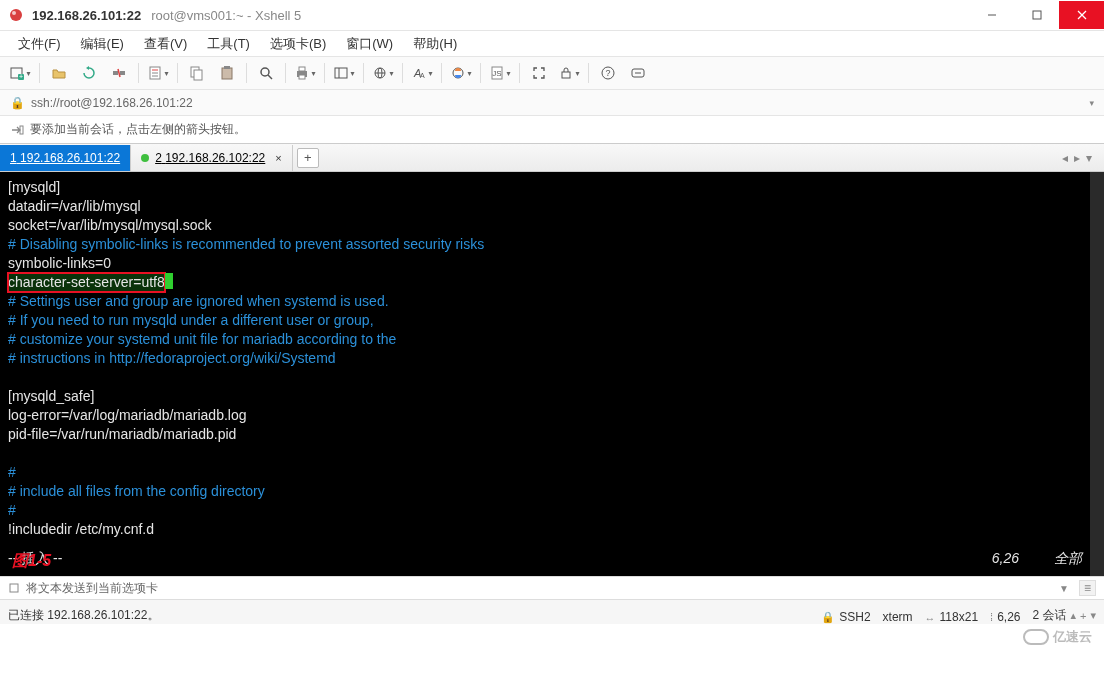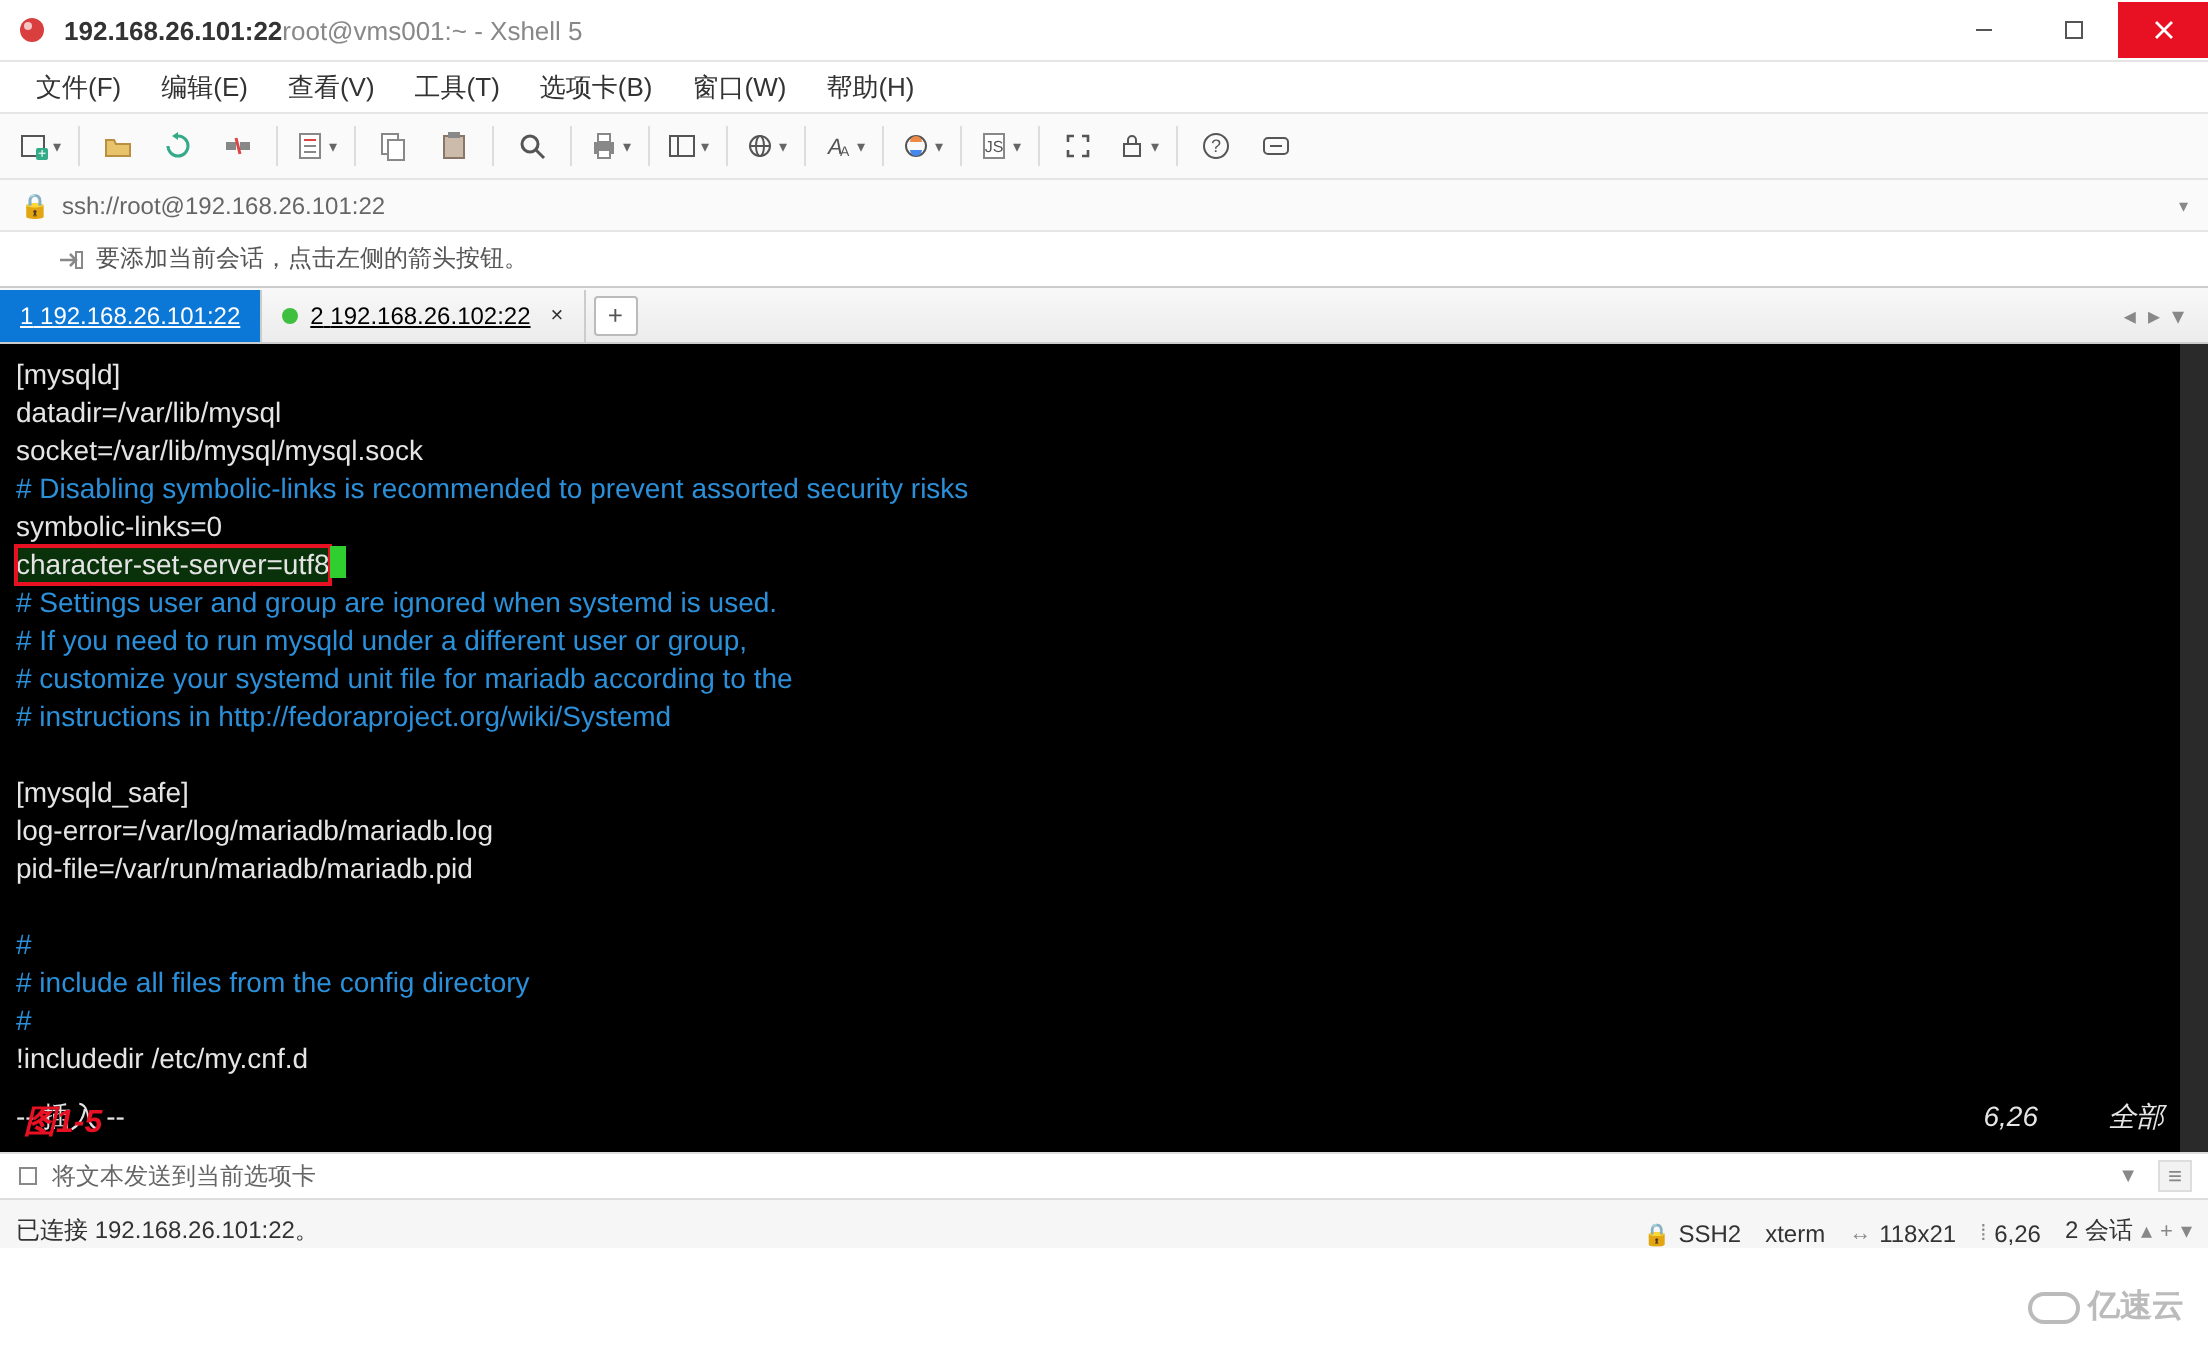--- a/index.html
+++ b/index.html
@@ -1,39 +1,39 @@
 <!DOCTYPE html>
 <html><head>
 <meta charset="utf-8">
 <style>
 * { margin: 0; padding: 0; box-sizing: border-box; font-family: "Microsoft YaHei", "Segoe UI", sans-serif; }
 body { background: #fff; font-size: 12px; width: 1104px; height: 678px; overflow: hidden; position: relative; }
 
 .titlebar { height: 30px; display: flex; align-items: center; padding: 0 0 0 8px; background: #fff; }
 .titlebar .app-icon { width: 16px; height: 16px; margin-right: 8px; }
 .titlebar .title-main { font-weight: bold; color: #333; font-size: 13px; }
-.titlebar .title-sub { color: #888; font-size: 13px; }
+.titlebar .title-sub { color: #888; font-size: 13px; margin-left: 10px; }
 .titlebar .spacer { flex: 1; }
 .win-btn { width: 45px; height: 28px; display: flex; align-items: center; justify-content: center; color: #555; }
 .win-btn.close { background: #e81123; color: #fff; }
 
 .menubar { height: 26px; display: flex; align-items: center; padding: 0 10px; border-top: 1px solid #e5e5e5; gap: 4px; }
 .menubar .menu-item { padding: 3px 8px; color: #333; font-size: 13px; }
 
 .toolbar { height: 34px; display: flex; align-items: center; padding: 0 6px; border-top: 1px solid #e5e5e5; border-bottom: 1px solid #e5e5e5; background: #fafafa; gap: 2px; }
 .tool-btn { width: 28px; height: 26px; display: flex; align-items: center; justify-content: center; color: #555; position: relative; }
 .tool-btn .drop { font-size: 8px; margin-left: 1px; color: #666; }
 .tool-sep { width: 1px; height: 20px; background: #ddd; margin: 0 3px; }
 
 .addressbar { height: 26px; display: flex; align-items: center; padding: 0 10px; border-bottom: 1px solid #e5e5e5; background: #fafafa; gap: 6px; }
 .addressbar .lock { color: #888; }
 .addressbar .addr { color: #666; }
 .addr-chev { font-size: 9px; margin-left: auto; color: #888; }
 
-.hintbar { height: 28px; display: flex; align-items: center; padding: 0 28px; border-bottom: 1px solid #ccc; background: #fff; gap: 6px; color: #555; }
+.hintbar { height: 28px; display: flex; align-items: center; padding: 0 10px; border-bottom: 1px solid #ccc; background: #fff; gap: 6px; color: #555; }
 
 .tabbar { height: 28px; display: flex; align-items: center; padding: 0 6px 0 0; background: linear-gradient(#f8f8f8,#ececec); border-bottom: 1px solid #ccc; position: relative; }
 .tab { height: 26px; display: flex; align-items: center; padding: 0 10px; gap: 6px; border-right: 1px solid #ccc; font-size: 12px; }
 .tab.active { background: #0b77d7; color: #fff; flex-direction: column; }
 .tab .dot { width: 8px; height: 8px; border-radius: 50%; background: #3fbf3f; }
 .tab .lbl { text-decoration: underline; }
 .tab .tab-close { font-size: 11px; opacity: 0.8; margin-left: 4px; }
 .tab-add { width: 22px; height: 20px; border: 1px solid #bbb; background: #fff; display: flex; align-items: center; justify-content: center; margin-left: 4px; font-size: 13px; color: #555; border-radius: 2px; }
 .tab-right { margin-left: auto; display: flex; align-items: center; gap: 6px; padding-right: 6px; color: #888; }
 
@@ -50,21 +50,21 @@
 
 .inputbar { height: 24px; display: flex; align-items: center; padding: 0 8px; border-top: 1px solid #ddd; border-bottom: 1px solid #ddd; background: #fff; color: #666; gap: 6px; position: relative; }
 .inputbar .chev { margin-left: auto; color: #888; font-size: 10px; }
 .inputbar .menu-dots { color: #888; padding: 0 4px; background: #f2f2f2; border: 1px solid #ddd; margin-left: 4px; }
 
 .statusbar { height: 24px; display: flex; align-items: flex-end; padding: 0 8px; background: #f6f6f6; font-size: 12px; color: #333; gap: 12px; }
 .statusbar .spacer { flex: 1; }
 .statusbar .seg { display: flex; align-items: center; gap: 4px; }
 .statusbar .ico { color: #888; font-size: 11px; }
 
-.watermark { position: absolute; right: 12px; bottom: 14px; color: #bbb; font-size: 16px; font-weight: bold; display: flex; align-items: center; gap: 4px; }
+.watermark { position: absolute; right: 12px; bottom: 32px; color: #bbb; font-size: 13px; font-weight: bold; display: flex; align-items: center; gap: 4px; }
 .watermark .cloud { width: 26px; height: 16px; border: 2px solid #bbb; border-radius: 10px; position: relative; }
 
 svg { display: block; }
 </style>
 </head>
 <body>
 
 <div class="titlebar">
   <span class="app-icon">
     <svg viewBox="0 0 16 16" width="16" height="16">

